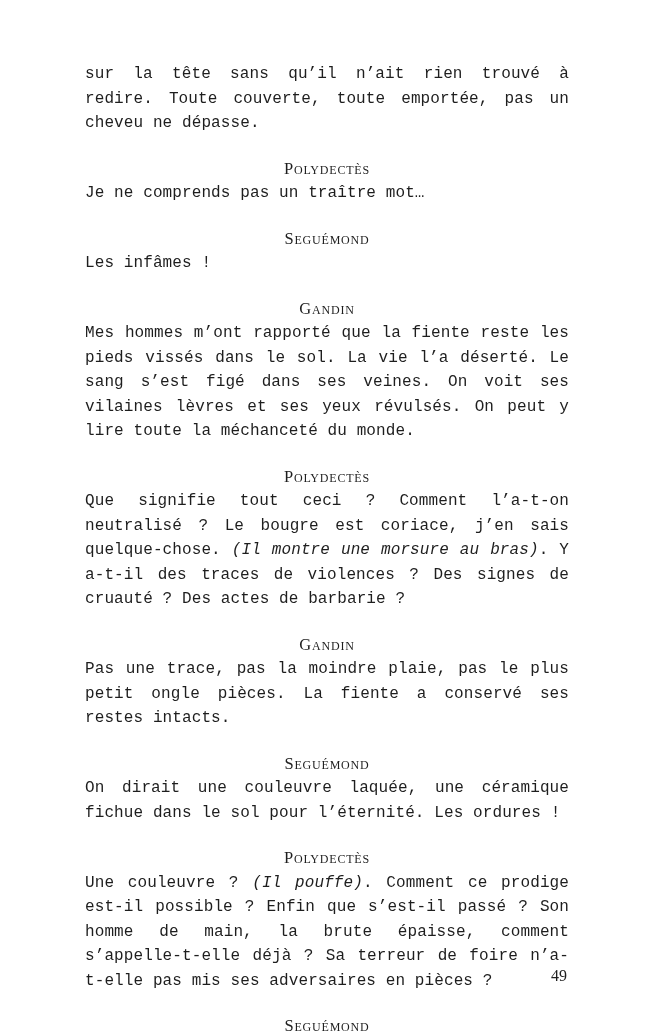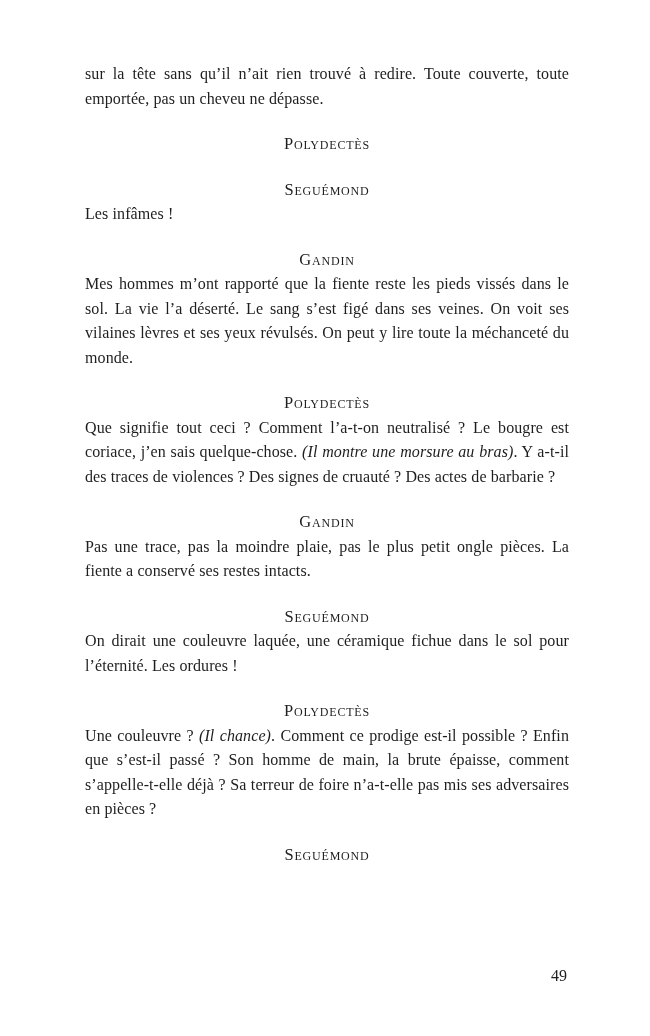--- a/index.html
+++ b/index.html
@@ -21,20 +21,21 @@
     left: 85px;
     top: 62px;
     width: 484px;
   }
   .dialogue {
     margin: 0;
     font-size: 16px;
     line-height: 24.5px;
     text-align: justify;
     letter-spacing: 0.1px;
+    font-family: Liberation Mono, monospace;
   }
   .speaker {
     margin-top: 21px;
     font-size: 16.5px;
     line-height: 24.5px;
     text-align: center;
     font-variant: small-caps;
     letter-spacing: 0.8px;
   }
   .stage-direction {
@@ -48,28 +49,29 @@
     line-height: 20px;
   }
 </style>
 </head>
 <body>
 
 <div class="book-page">
   <div class="text-column">
       <p class="dialogue"><span>sur la tête sans qu’il n’ait rien trouvé à redire. Toute couverte, toute emportée, pas un cheveu ne dépasse.</span></p>
       <div class="speaker">Polydectès</div>
+      <p class="dialogue"><span>Je ne comprends pas un traître mot…</span></p>
       <div class="speaker">Seguémond</div>
       <p class="dialogue"><span>Les infâmes !</span></p>
       <div class="speaker">Gandin</div>
       <p class="dialogue"><span>Mes hommes m’ont rapporté que la fiente reste les pieds vissés dans le sol. La vie l’a déserté. Le sang s’est figé dans ses veines. On voit ses vilaines lèvres et ses yeux révulsés. On peut y lire toute la méchanceté du monde.</span></p>
       <div class="speaker">Polydectès</div>
       <p class="dialogue"><span>Que signifie tout ceci ? Comment l’a-t-on neutralisé ? Le bougre est coriace, j’en sais quelque-chose. </span><span class="stage-direction">(Il montre une morsure au bras)</span><span>. Y a-t-il des traces de violences ? Des signes de cruauté ? Des actes de barbarie ?</span></p>
       <div class="speaker">Gandin</div>
       <p class="dialogue"><span>Pas une trace, pas la moindre plaie, pas le plus petit ongle pièces. La fiente a conservé ses restes intacts.</span></p>
       <div class="speaker">Seguémond</div>
       <p class="dialogue"><span>On dirait une couleuvre laquée, une céramique fichue dans le sol pour l’éternité. Les ordures !</span></p>
       <div class="speaker">Polydectès</div>
-      <p class="dialogue"><span>Une couleuvre ? </span><span class="stage-direction">(Il chance)</span><span>. Comment ce prodige est-il possible ? Enfin que s’est-il passé ? Son homme de main, la brute épaisse, comment s’appelle-t-elle déjà ? Sa terreur de foire n’a-t-elle pas mis ses adversaires en pièces ?</span></p>
+      <p class="dialogue"><span>Une couleuvre ? </span><span class="stage-direction">(Il pouffe)</span><span>. Comment ce prodige est-il possible ? Enfin que s’est-il passé ? Son homme de main, la brute épaisse, comment s’appelle-t-elle déjà ? Sa terreur de foire n’a-t-elle pas mis ses adversaires en pièces ?</span></p>
       <div class="speaker">Seguémond</div>
     </div>
   <div class="page-number">49</div>
 </div>
 
 </body></html>

